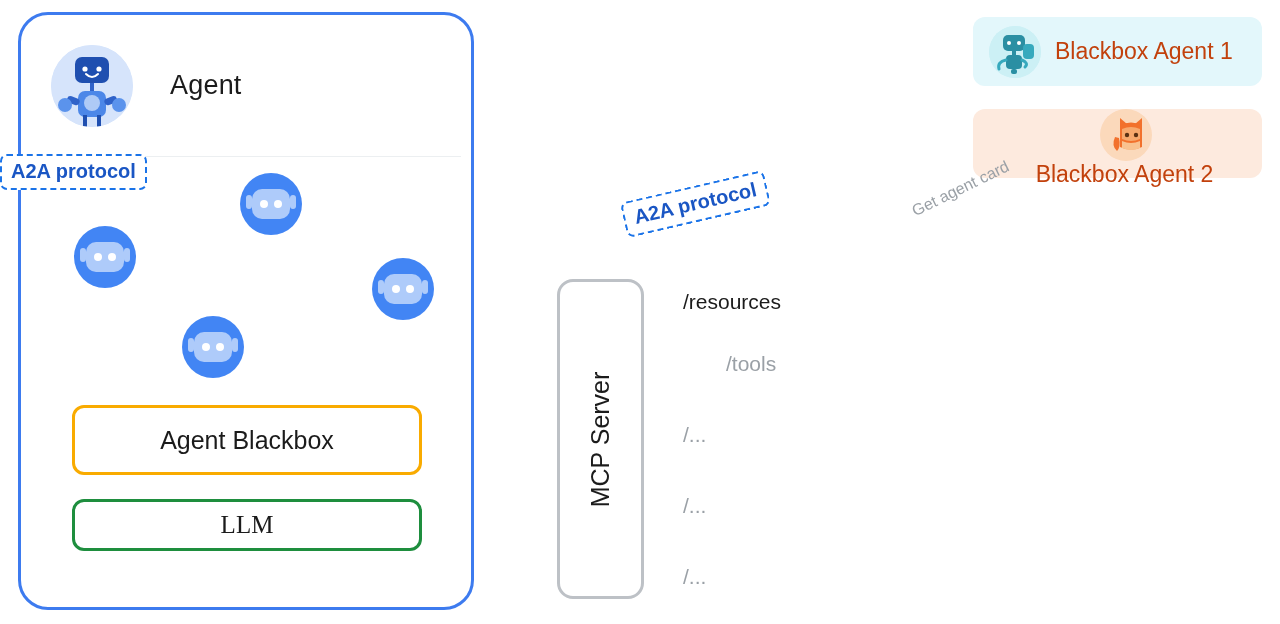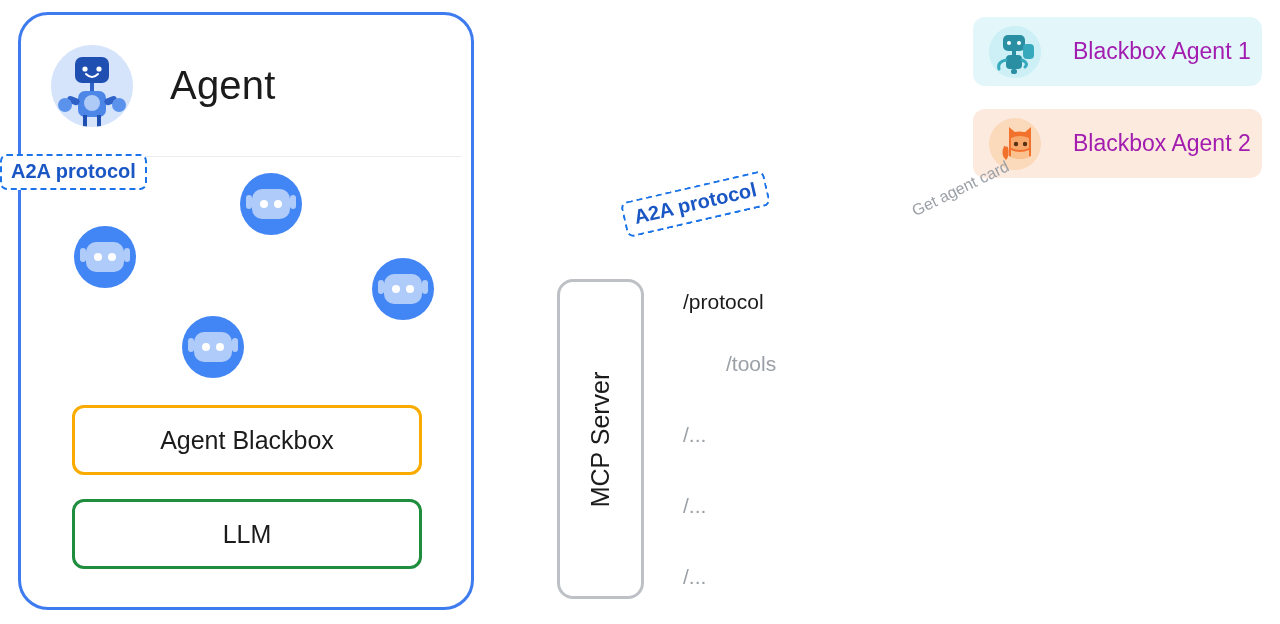--- a/index.html
+++ b/index.html
@@ -20,21 +20,21 @@
   }
   .agent-header{
     position:absolute;left:0;top:0;width:100%;height:141px;
     display:flex;align-items:center;
   }
   .agent-avatar{
     width:82px;height:82px;border-radius:50%;margin-left:30px;
     background:#d6e4fb;position:relative;flex:none;overflow:hidden;
   }
   .agent-title{
-    font-size:40px;color:#1b1b1b;margin-left:37px;letter-spacing:.2px;
+    font-size:27px;color:#1b1b1b;margin-left:37px;letter-spacing:.2px;
   }
   .agent-divider{
     position:absolute;left:12px;top:141px;width:428px;height:1px;background:#eceff1;
   }
   .sub-label{
     position:absolute;left:210px;top:262px;width:120px;text-align:center;
     font-size:15px;color:#3c4043;
   }
 
   
@@ -57,21 +57,21 @@
   .subagent .ear-l{left:6px;}
   .subagent .ear-r{right:6px;}
 
   
   .fw-box{
     position:absolute;box-sizing:border-box;border-radius:12px;background:#fff;
     display:flex;align-items:center;justify-content:center;
     font-size:25px;color:#1b1b1b;z-index:3;
   }
   .fw-agent{left:72px;top:405px;width:350px;height:70px;border:3px solid #f9ab00;}
-  .fw-llm{left:72px;top:499px;width:350px;height:70px;border:3px solid #1e8e3e;}
+  .fw-llm{left:72px;top:499px;width:350px;height:52px;border:3px solid #1e8e3e;font-family:Liberation Serif, serif;}
 
   
   .mcp-box{
     position:absolute;left:557px;top:279px;width:87px;height:320px;
     border:3px solid #bdc1c6;border-radius:16px;background:#fff;
     display:flex;align-items:center;justify-content:center;z-index:2;box-sizing:border-box;
   }
   .mcp-label{
     transform:rotate(-90deg);white-space:nowrap;font-size:25px;color:#1b1b1b;
   }
@@ -82,25 +82,25 @@
   }
   .ep.strong{color:#1b1b1b;}
   .ep.muted{color:#9aa0a6;}
 
   
   .bb-card{
     position:absolute;width:289px;height:69px;border-radius:12px;
     display:flex;align-items:center;z-index:3;
   }
   .bb-1{left:973px;top:17px;background:#e3f7fb;}
-  .bb-2{left:973px;top:109px;background:#fdeade;}
+  .bb-2{left:973px;top:109px;background:#fdeade;flex-direction:column;}
   .bb-ico{width:52px;height:52px;border-radius:50%;margin-left:16px;flex:none;position:relative;overflow:hidden;}
   .bb-1 .bb-ico{background:#ccf0f5;}
   .bb-2 .bb-ico{background:#fde0cb;}
-  .bb-name{font-size:23px;color:#a21caf;margin-left:32px;white-space:nowrap;}
+  .bb-name{font-size:23px;color:#c2410c;margin-left:14px;white-space:nowrap;}
 
   
   .a2a{
     position:absolute;z-index:4;
     border:2px dashed #1a73e8;border-radius:7px;
     color:#1a56c4;font-size:20px;font-weight:bold;
     padding:4px 9px 5px 9px;background:#fff;white-space:nowrap;
   }
   .a2a-2{left:622px;top:186px;transform:rotate(-13deg);}
 
@@ -207,21 +207,21 @@
   <div class="fw-box fw-llm">
     <span>LLM</span>
   </div>
 
   
   <div class="mcp-box">
     <div class="mcp-label">MCP Server</div>
   </div>
 
   
-  <div class="ep strong" style="top:290px;">/protocol</div>
+  <div class="ep strong" style="top:290px;">/resources</div>
   <div class="ep muted" style="top:352px;margin-left:43px;">/tools</div>
   <div class="ep muted" style="top:423px;">/...</div>
   <div class="ep muted" style="top:494px;">/...</div>
   <div class="ep muted" style="top:565px;">/...</div>
 
   
   <svg id="edges-top">
     <defs>
       <marker id="dot-arrow" markerWidth="13" markerHeight="12" refX="9" refY="6" orient="auto">
         <path d="M0,0.9 L12,6 L0,11.1 L3.4,6 Z" fill="#c3c7cb"></path>

